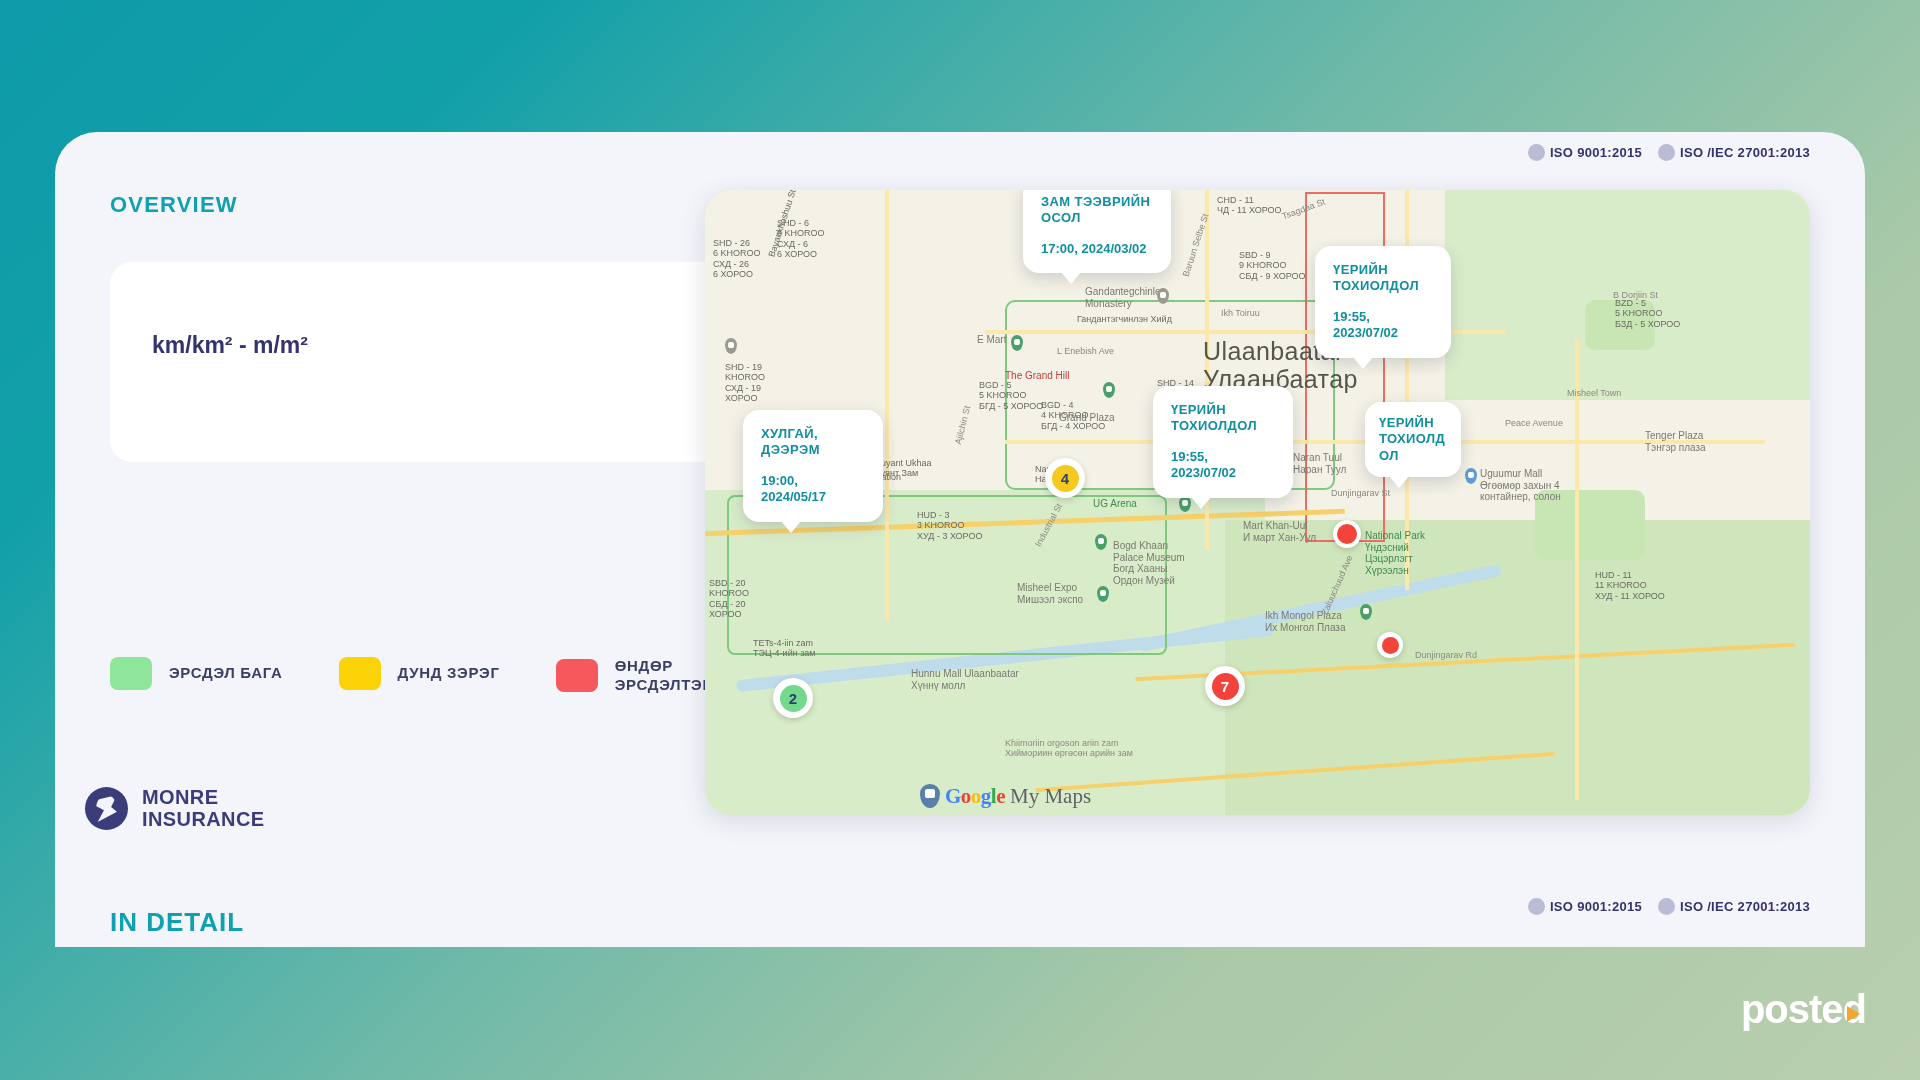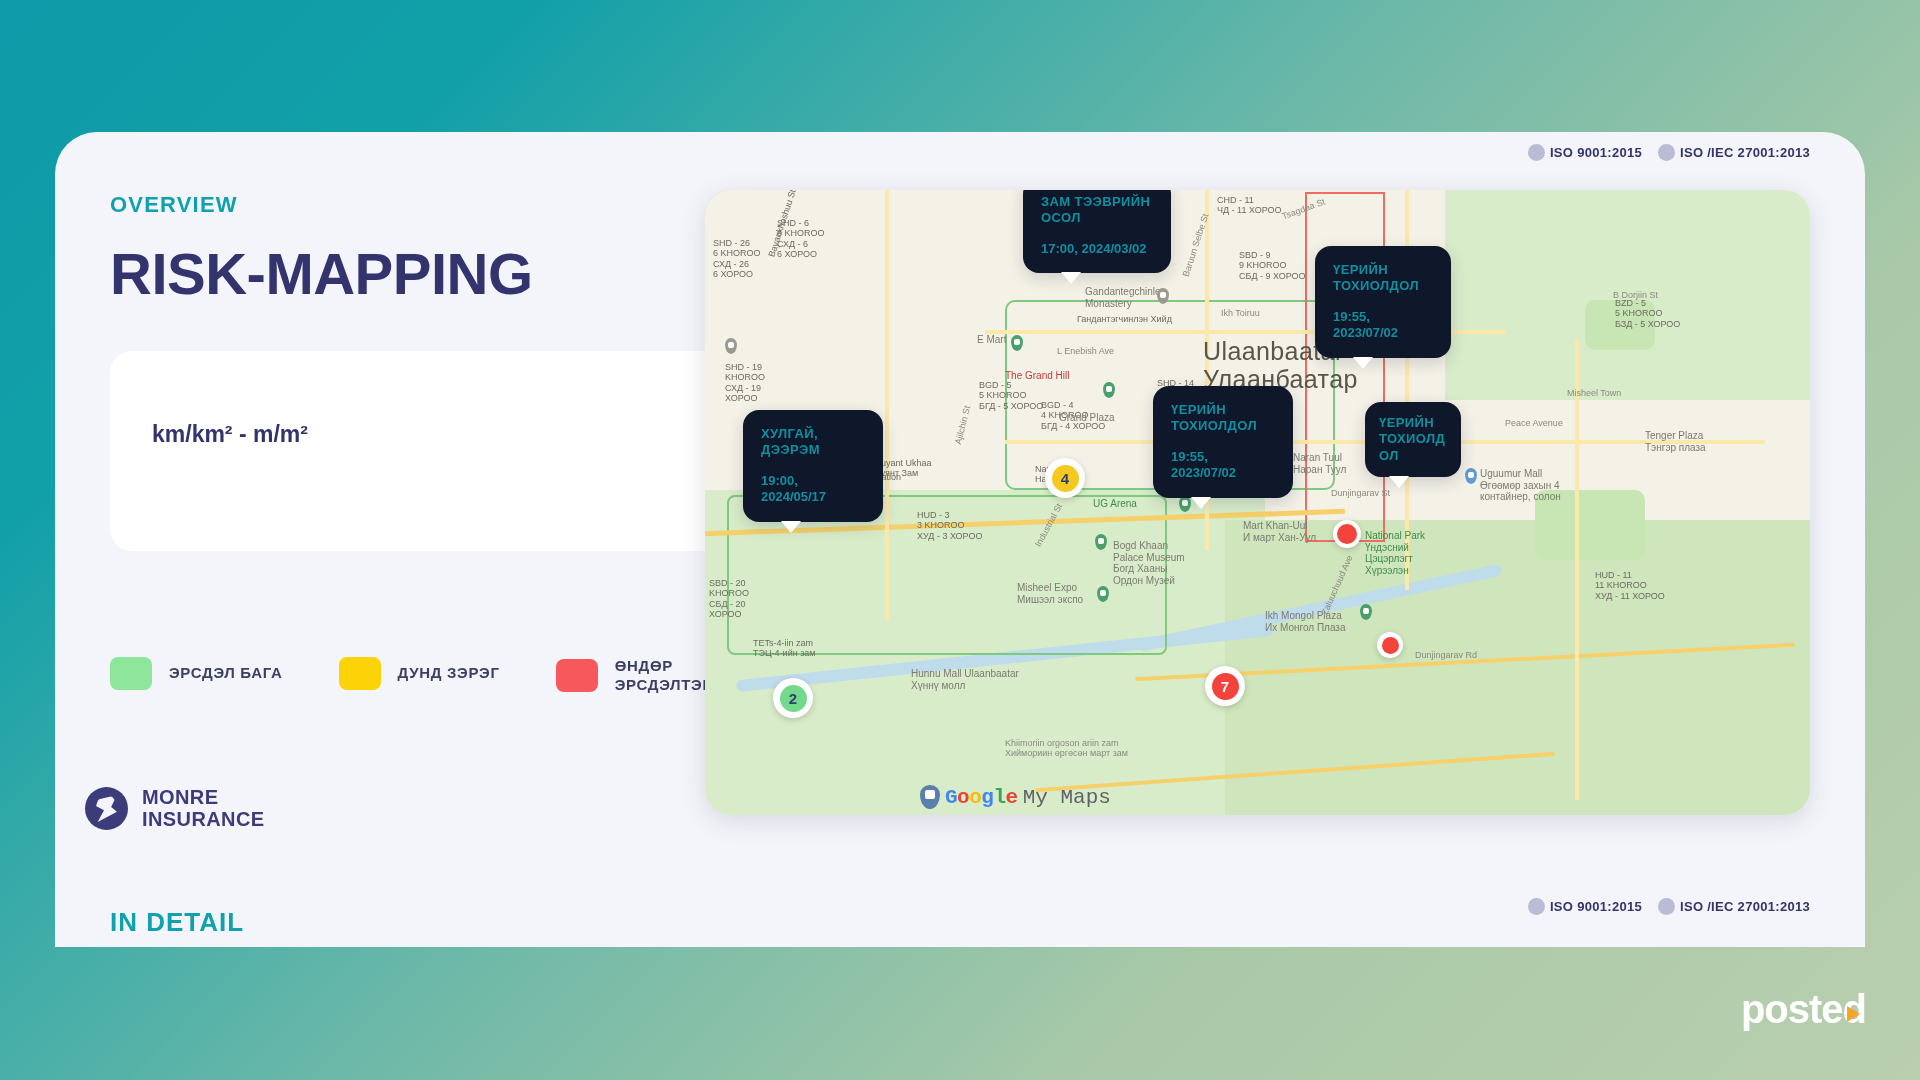--- a/index.html
+++ b/index.html
@@ -146,43 +146,43 @@
   .marker .dot {
     width: 27px; height: 27px; border-radius: 50%;
     display: flex; align-items: center; justify-content: center;
     font-size: 15px; font-weight: bold; color: #2f3f6e;
   }
   .dot.green  { background: #73d98c; }
   .dot.yellow { background: #f6c91f; }
   .dot.red    { background: #f3433b; color: #fff; }
   
   .callout {
-    position: absolute; background: #0f172a; border-radius: 16px;
+    position: absolute; background: #ffffff; border-radius: 16px;
     padding: 16px 18px; box-shadow: 0 5px 16px rgba(30,45,70,.18);
   }
   .callout .c-title {
     font-size: 13px; font-weight: bold; color: #108fa0;
     letter-spacing: .4px; line-height: 1.26; white-space: pre-line;
   }
   .callout .c-time {
     margin-top: 14px; font-size: 13px; font-weight: bold; color: #108fa0;
     line-height: 1.26; white-space: pre-line;
   }
   .callout .tail {
     position: absolute; bottom: -11px; left: 38px;
     width: 0; height: 0;
     border-left: 10px solid transparent;
     border-right: 10px solid transparent;
     border-top: 12px solid #fff;
   }
   
   .gmaps {
     position: absolute; left: 215px; bottom: 6px;
-    display: flex; align-items: center; gap: 5px;
-    font-size: 21px; color: #5f6368; font-family: Liberation Mono, monospace;
+    display: flex; align-items: flex-start; gap: 5px;
+    font-size: 21px; color: #5f6368; font-family: Liberation Serif, serif;
   }
   .g-mark {
     width: 20px; height: 24px; background: #5a7fa8;
     border-radius: 50% 50% 50% 50% / 40% 40% 62% 62%;
     position: relative; flex: 0 0 auto;
   }
   .g-mark::after {
     content:""; position:absolute; left:5px; top:5px;
     width:10px; height:9px; background:#fff; border-radius:2px;
   }
@@ -229,21 +229,20 @@
       <span>ISO 9001:2015</span>
     </div>
     <div class="iso-badge">
       <span class="iso-seal"></span>
       <span>ISO /IEC 27001:2013</span>
     </div>
   </div>
 
   <div class="left">
     <div class="eyebrow">OVERVIEW</div>
-    <div class="title">RISK-MAPPING</div>
     <div class="desc-box">
       <div class="unit-text">km/km² - m/m²</div>
     </div>
   </div>
 
   <div class="legend">
     <div class="legend-item">
       <span class="swatch" style="background:#8ee69a"></span>
       <span class="legend-label">ЭРСДЭЛ БАГА</span>
     </div>
@@ -383,21 +382,21 @@
       <div class="maplabel road-name" style="left:238px;top:230px;transform:rotate(-76deg)">Ajilchin St</div>
       <div class="maplabel road-name" style="left:458px;top:50px;transform:rotate(-72deg)">Baruun Selbe St</div>
       <div class="maplabel road-name" style="left:576px;top:14px;transform:rotate(-20deg)">Tsagdaa St</div>
       <div class="maplabel road-name" style="left:908px;top:100px">B Dorjiin St</div>
       <div class="maplabel road-name" style="left:800px;top:228px">Peace Avenue</div>
       <div class="maplabel road-name" style="left:862px;top:198px">Misheel Town</div>
       <div class="maplabel" style="left:48px;top:448px">TETs-4-iin zam
 ТЭЦ-4-ийн зам</div>
       <div class="maplabel road-name" style="left:492px;top:288px;transform:rotate(-38deg)">Dund Gol St</div>
       <div class="maplabel road-name" style="left:300px;top:548px">Khiimoriin orgoson ariin zam
-Хиймориин өргөсөн март зам</div>
+Хиймориин өргөсөн арийн зам</div>
       <div class="maplabel" style="left:170px;top:268px">Buyant Ukhaa
 Буянт Зам</div>
       <div class="maplabel" style="left:168px;top:282px">Station</div>
 
       <div class="pin grey" style="left:20px;top:148px"></div>
       <div class="pin" style="left:306px;top:145px"></div>
       <div class="pin grey" style="left:452px;top:98px"></div>
       <div class="pin" style="left:398px;top:192px"></div>
       <div class="pin" style="left:474px;top:306px"></div>
       <div class="pin" style="left:390px;top:344px"></div>

